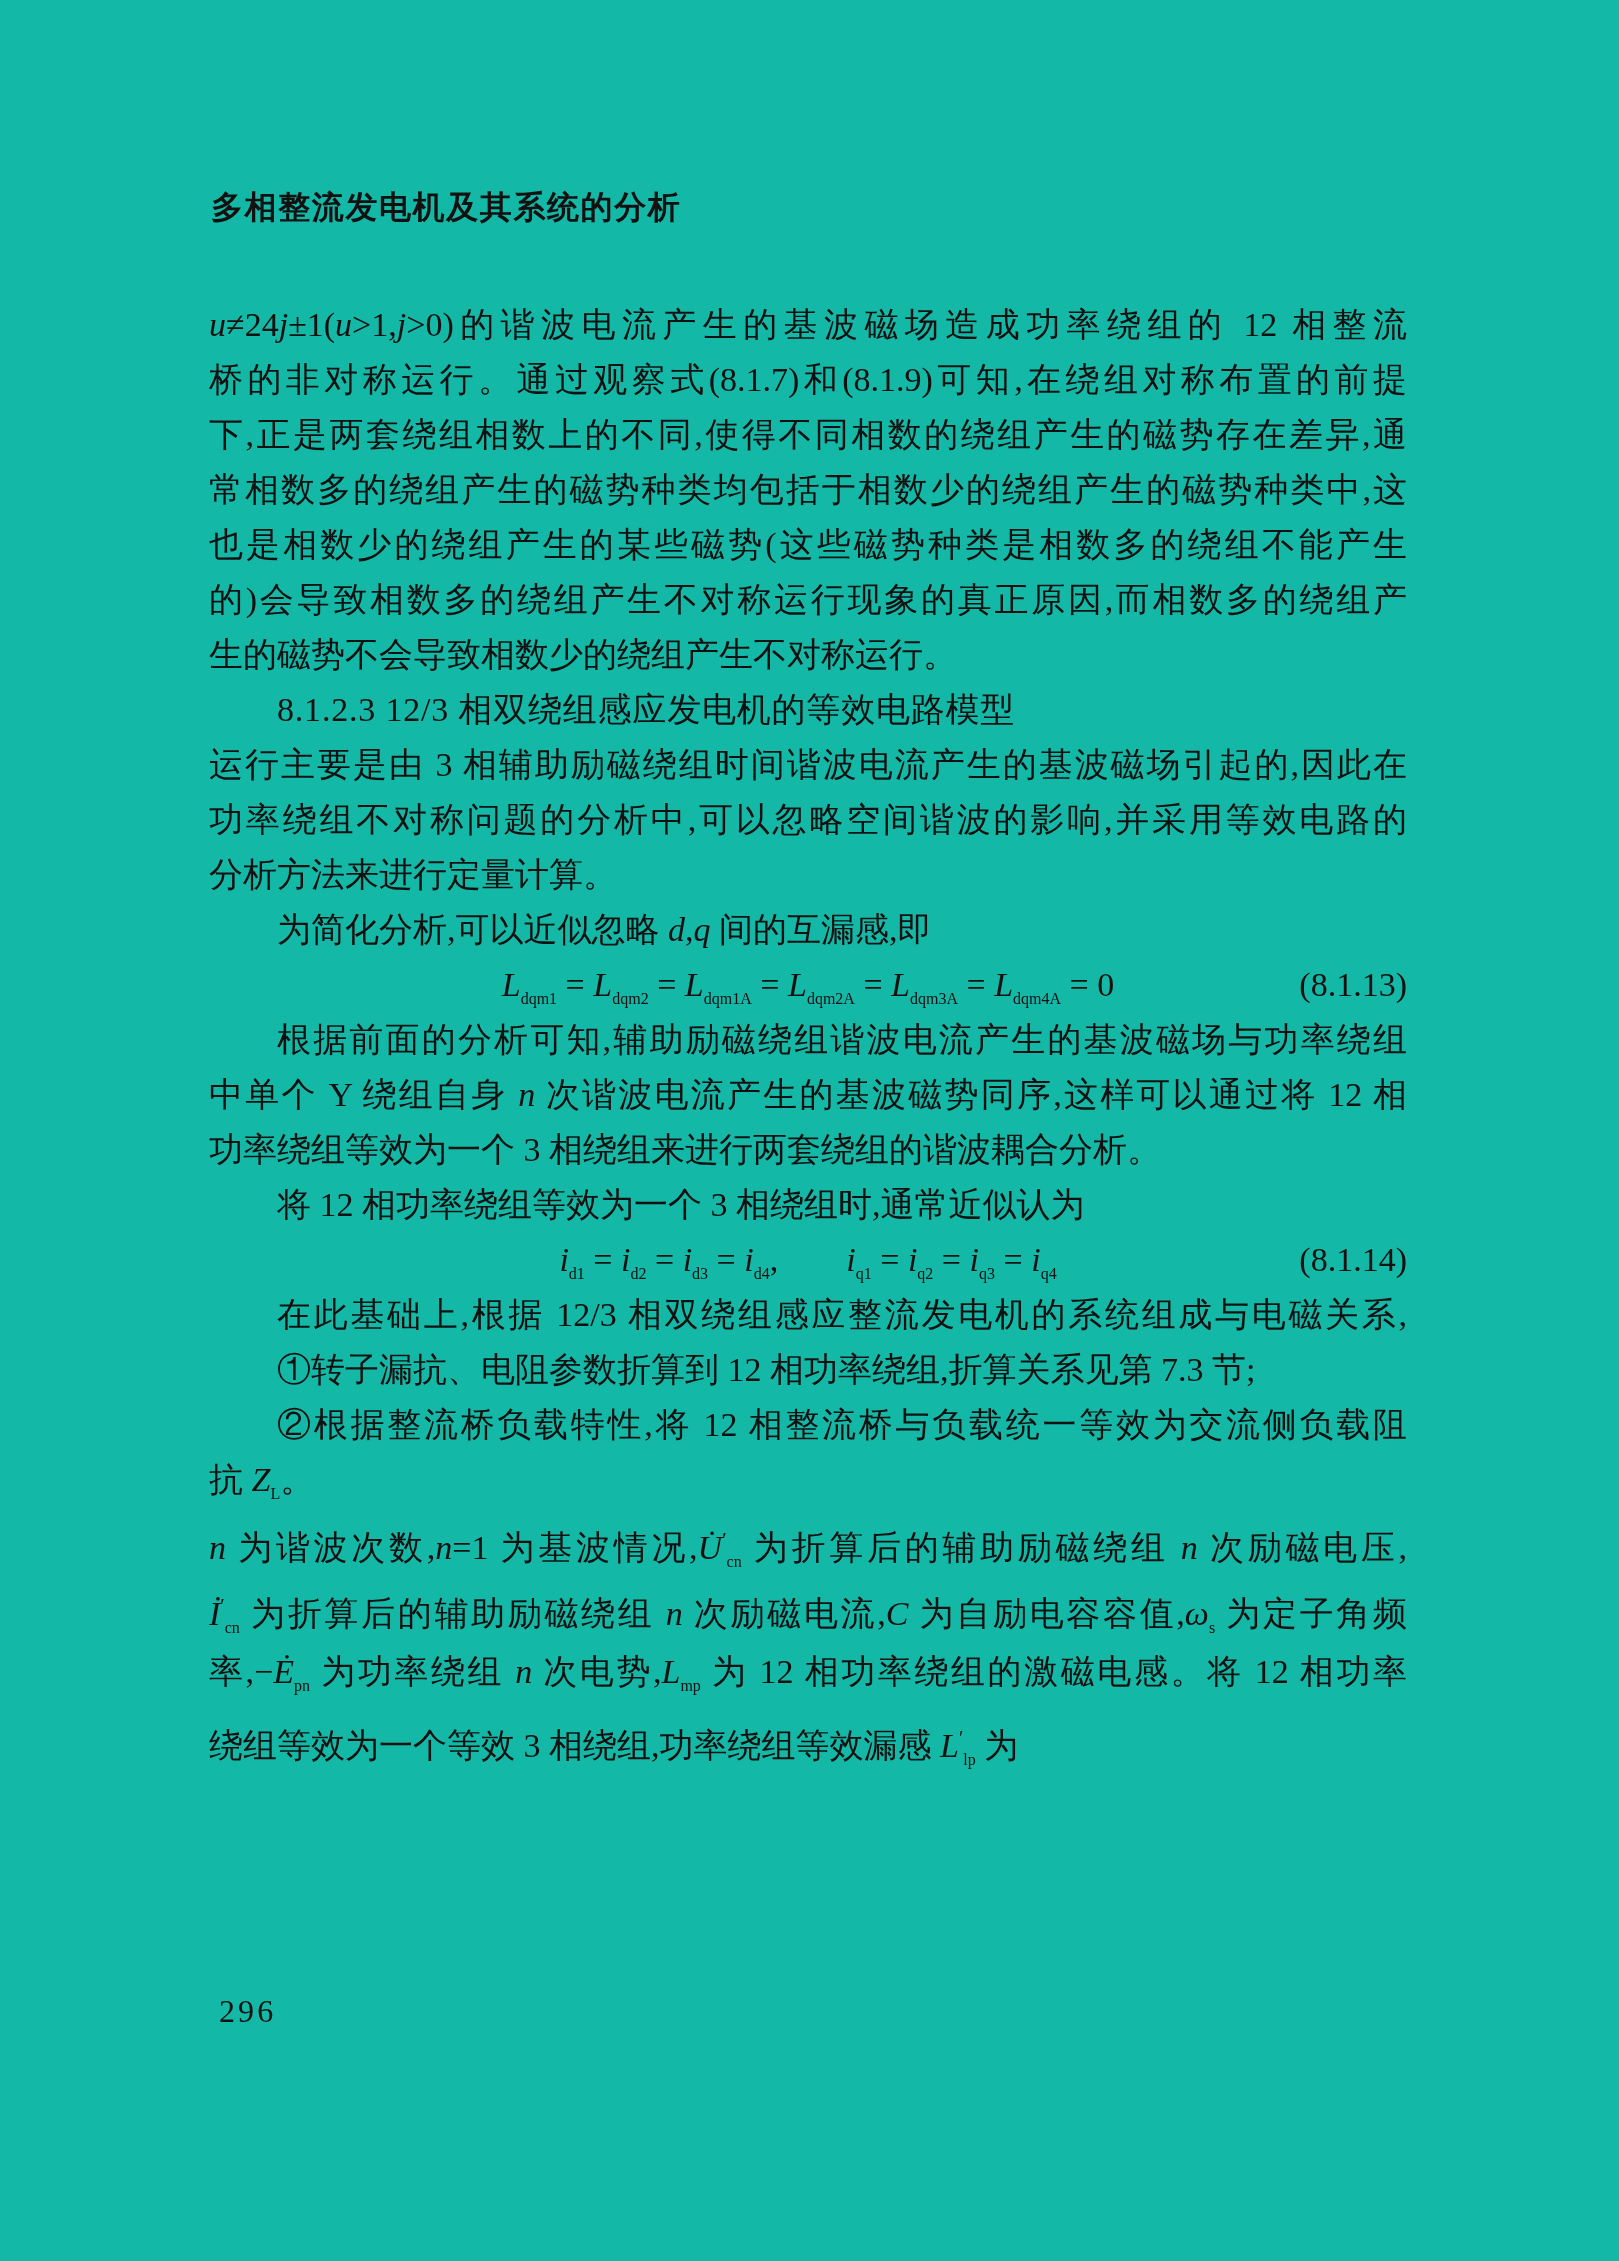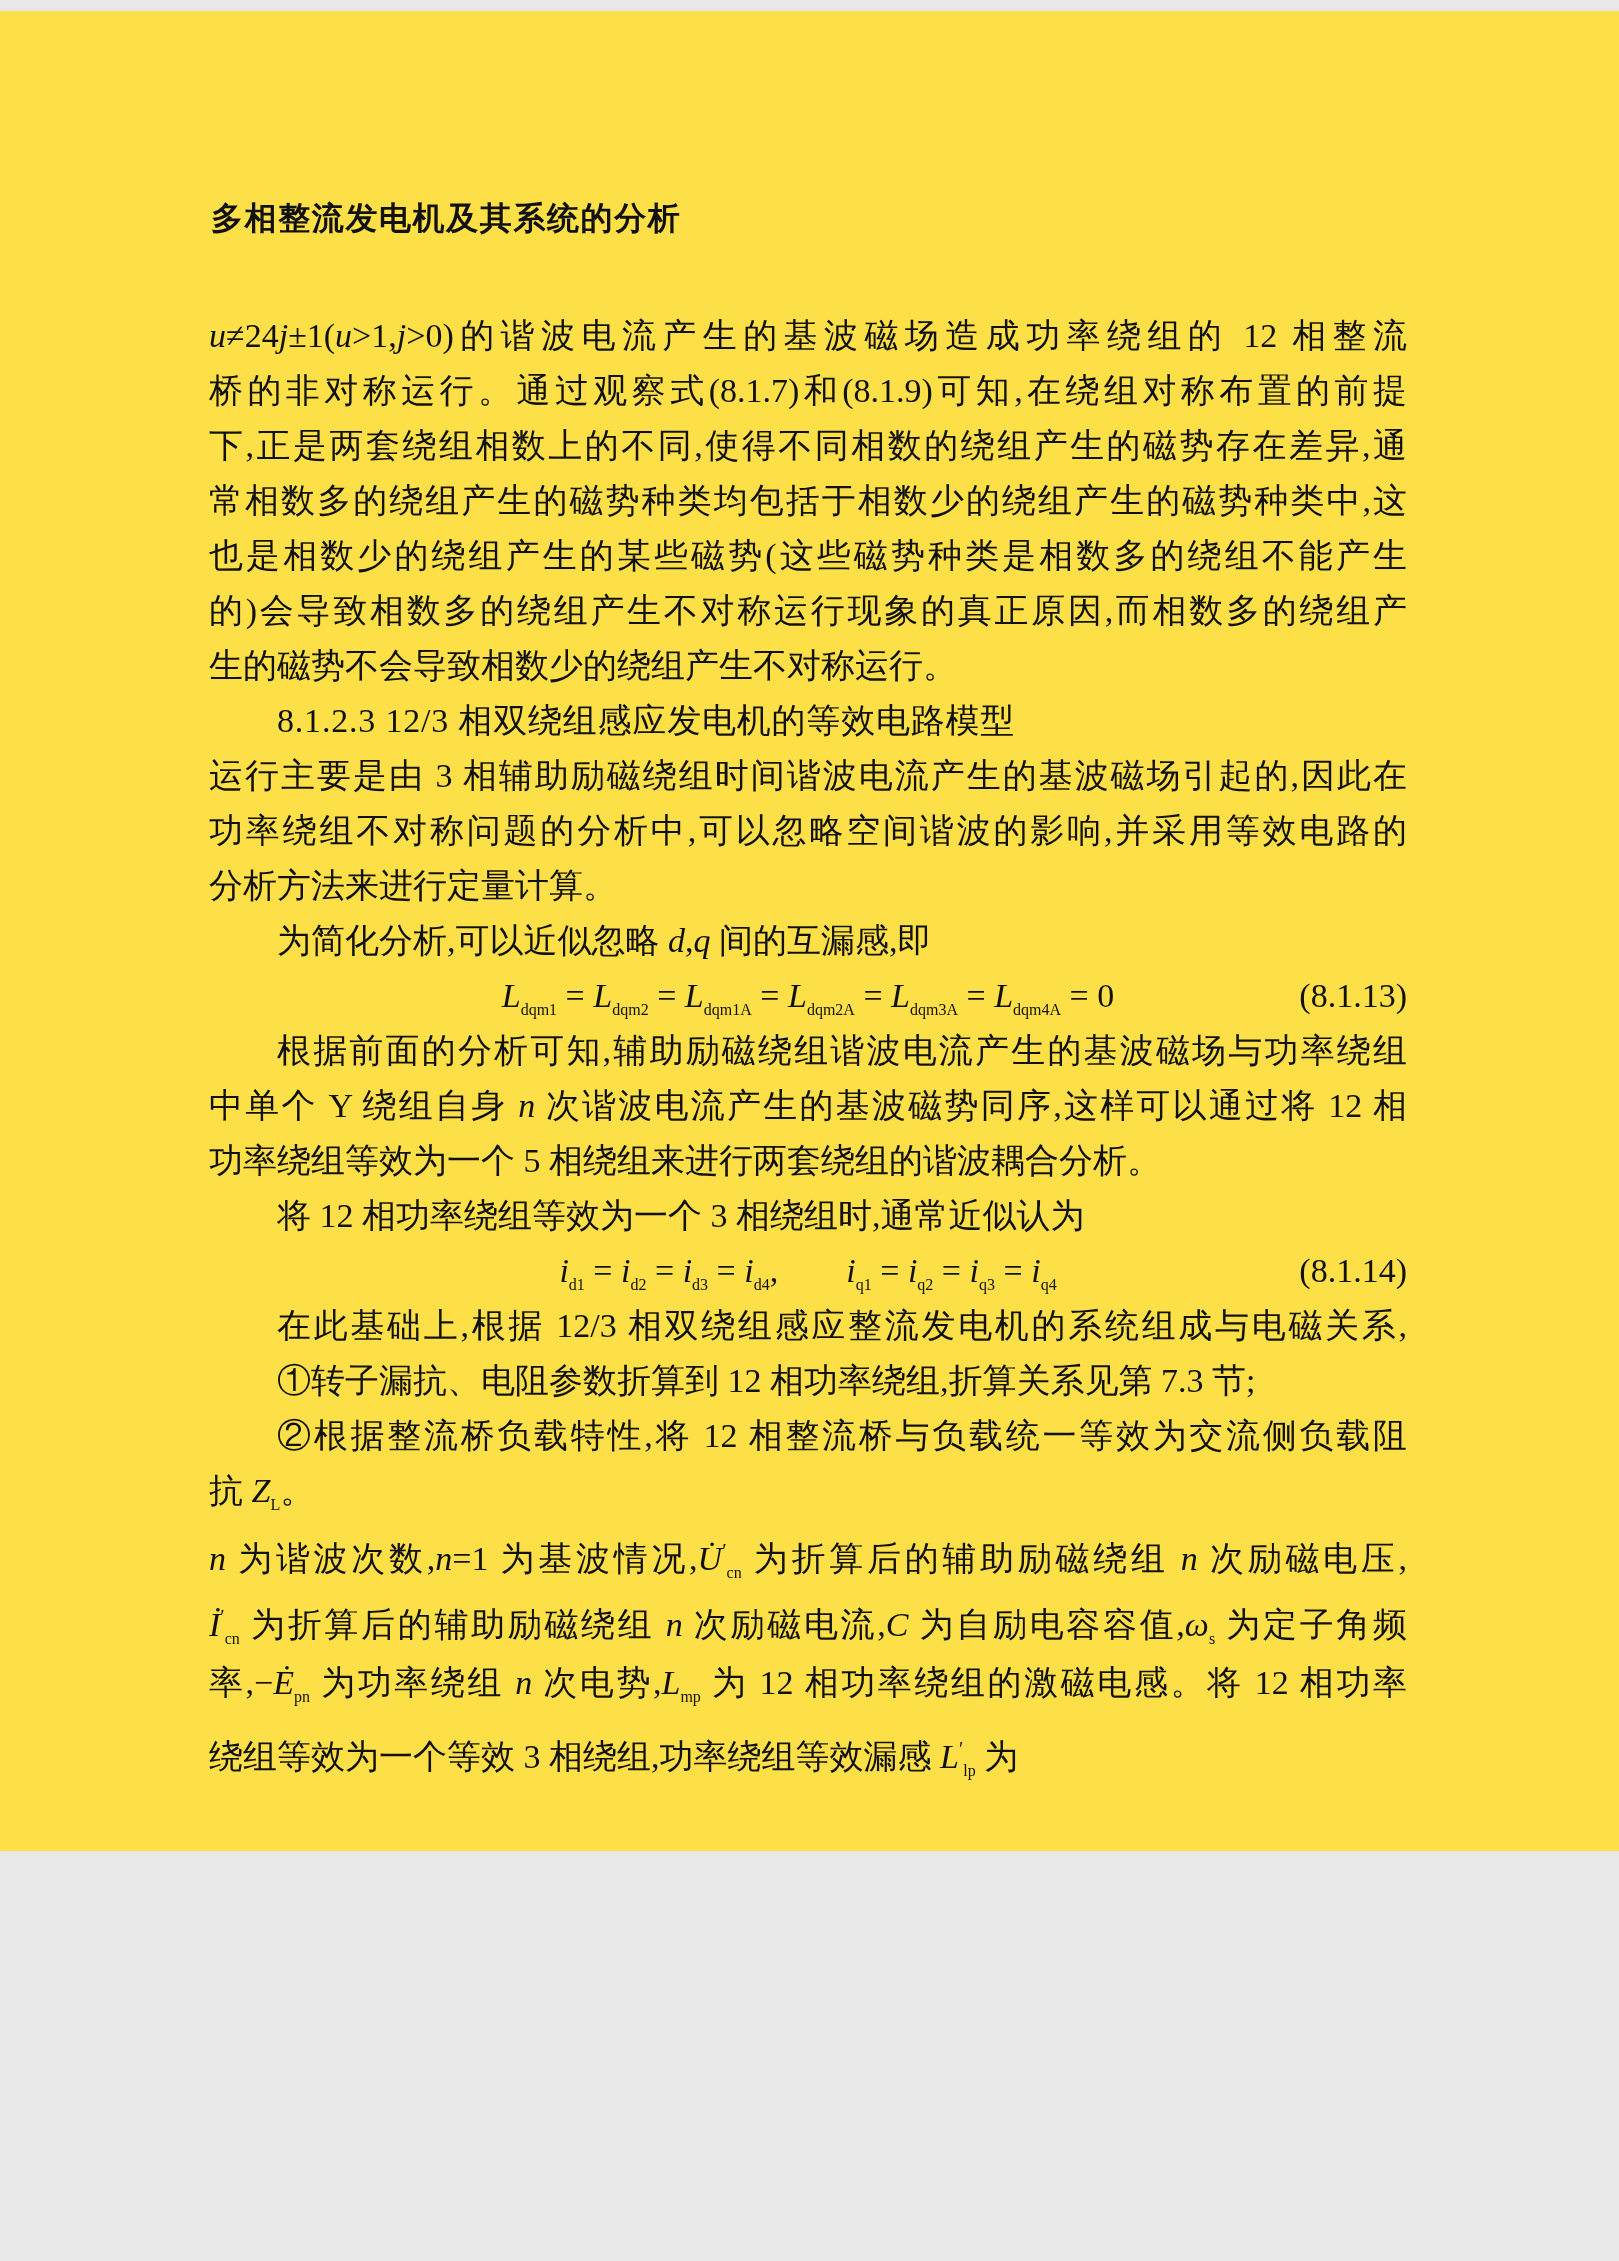--- a/index.html
+++ b/index.html
@@ -1,23 +1,23 @@
 <!DOCTYPE html>
 <html style="font-size:12.4px"><head>
 <meta charset="utf-8">
 <style>
   html, body { margin: 0; padding: 0; background: #e8e8e8; }
   .page {
     position: relative;
     width: 1620px;
-    height: 1840px;
-    background: #fde047;
+    height: 2261px;
+    background: #14b8a6;
     font-family: "Liberation Serif", "DejaVu Serif", serif;
     color: #111111;
-    margin: 11px auto;
+    margin: 0 auto;
     overflow: hidden;
   }
   .running-header {
     position: absolute;
     left: 211px;
     top: 186px;
     font-size: 32px;
     font-weight: bold;
     letter-spacing: 1.6px;
     white-space: nowrap;
@@ -67,21 +67,21 @@
       <div class="line justify"><span class="s-n">的)会导致相数多的绕组产生不对称运行现象的真正原因,而相数多的绕组产</span></div>
       <div class="line"><span class="s-n">生的磁势不会导致相数少的绕组产生不对称运行。</span></div>
       <div class="line heading indent"><span class="s-n">8.1.2.3  12/3 相双绕组感应发电机的等效电路模型</span></div>
       <div class="line justify"><span class="s-n">运行主要是由 3 相辅助励磁绕组时间谐波电流产生的基波磁场引起的,因此在</span></div>
       <div class="line justify"><span class="s-n">功率绕组不对称问题的分析中,可以忽略空间谐波的影响,并采用等效电路的</span></div>
       <div class="line"><span class="s-n">分析方法来进行定量计算。</span></div>
       <div class="line indent"><span class="s-n">为简化分析,可以近似忽略 </span><span class="s-i">d</span><span class="s-n">,</span><span class="s-i">q</span><span class="s-n"> 间的互漏感,即</span></div>
       <div class="line f-line"><span class="s-i">L</span><span class="s-sub">dqm1</span><span class="s-n"> = </span><span class="s-i">L</span><span class="s-sub">dqm2</span><span class="s-n"> = </span><span class="s-i">L</span><span class="s-sub">dqm1A</span><span class="s-n"> = </span><span class="s-i">L</span><span class="s-sub">dqm2A</span><span class="s-n"> = </span><span class="s-i">L</span><span class="s-sub">dqm3A</span><span class="s-n"> = </span><span class="s-i">L</span><span class="s-sub">dqm4A</span><span class="s-n"> = 0</span><span class="f-eqno">(8.1.13)</span></div>
       <div class="line indent justify"><span class="s-n">根据前面的分析可知,辅助励磁绕组谐波电流产生的基波磁场与功率绕组</span></div>
       <div class="line justify"><span class="s-n">中单个 Y 绕组自身 </span><span class="s-i">n</span><span class="s-n"> 次谐波电流产生的基波磁势同序,这样可以通过将 12 相</span></div>
-      <div class="line"><span class="s-n">功率绕组等效为一个 5 相绕组来进行两套绕组的谐波耦合分析。</span></div>
+      <div class="line"><span class="s-n">功率绕组等效为一个 3 相绕组来进行两套绕组的谐波耦合分析。</span></div>
       <div class="line indent"><span class="s-n">将 12 相功率绕组等效为一个 3 相绕组时,通常近似认为</span></div>
       <div class="line f-line"><span class="s-i">i</span><span class="s-sub">d1</span><span class="s-n"> = </span><span class="s-i">i</span><span class="s-sub">d2</span><span class="s-n"> = </span><span class="s-i">i</span><span class="s-sub">d3</span><span class="s-n"> = </span><span class="s-i">i</span><span class="s-sub">d4</span><span class="s-n">,  </span><span class="s-i">i</span><span class="s-sub">q1</span><span class="s-n"> = </span><span class="s-i">i</span><span class="s-sub">q2</span><span class="s-n"> = </span><span class="s-i">i</span><span class="s-sub">q3</span><span class="s-n"> = </span><span class="s-i">i</span><span class="s-sub">q4</span><span class="f-eqno">(8.1.14)</span></div>
       <div class="line indent justify"><span class="s-n">在此基础上,根据 12/3 相双绕组感应整流发电机的系统组成与电磁关系,</span></div>
       <div class="line indent"><span class="s-n">①转子漏抗、电阻参数折算到 12 相功率绕组,折算关系见第 7.3 节;</span></div>
       <div class="line indent justify"><span class="s-n">②根据整流桥负载特性,将 12 相整流桥与负载统一等效为交流侧负载阻</span></div>
       <div class="line"><span class="s-n">抗 </span><span class="s-i">Z</span><span class="s-sub">L</span><span class="s-n">。</span></div>
       <div class="line justify tall"><span class="s-i">n</span><span class="s-n"> 为谐波次数,</span><span class="s-i">n</span><span class="s-n">=1 为基波情况,</span><span class="s-i">U̇</span><span class="s-sup">′</span><span class="s-sub">cn</span><span class="s-n"> 为折算后的辅助励磁绕组 </span><span class="s-i">n</span><span class="s-n"> 次励磁电压,</span></div>
       <div class="line justify tall"><span class="s-i">İ</span><span class="s-sup">′</span><span class="s-sub">cn</span><span class="s-n"> 为折算后的辅助励磁绕组 </span><span class="s-i">n</span><span class="s-n"> 次励磁电流,</span><span class="s-i">C</span><span class="s-n"> 为自励电容容值,</span><span class="s-i">ω</span><span class="s-sub">s</span><span class="s-n"> 为定子角频</span></div>
       <div class="line justify tall"><span class="s-n">率,−</span><span class="s-i">Ė</span><span class="s-sub">pn</span><span class="s-n"> 为功率绕组 </span><span class="s-i">n</span><span class="s-n"> 次电势,</span><span class="s-i">L</span><span class="s-sub">mp</span><span class="s-n"> 为 12 相功率绕组的激磁电感。将 12 相功率</span></div>
       <div class="line tall"><span class="s-n">绕组等效为一个等效 3 相绕组,功率绕组等效漏感 </span><span class="s-i">L</span><span class="s-sup">′</span><span class="s-sub">lp</span><span class="s-n"> 为</span></div>

